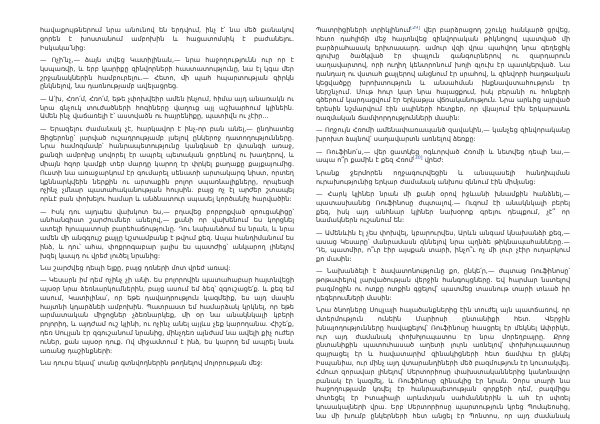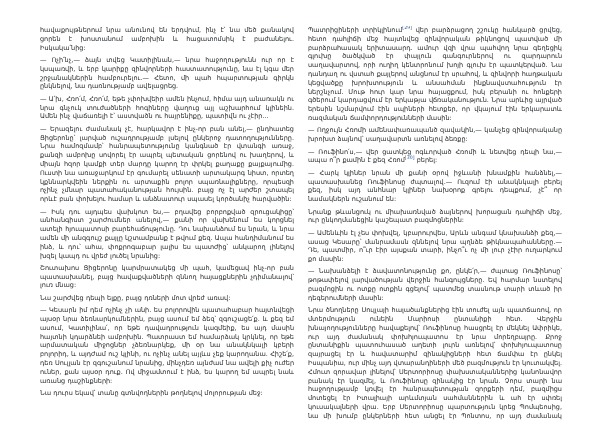--- a/index.html
+++ b/index.html
@@ -8,21 +8,21 @@
     width:600px; height:424px;
     background:#ffffff;
     overflow:hidden;
     font-family:"DejaVu Sans","Liberation Sans",sans-serif;
   }
   .content {
     box-sizing:border-box;
     width:600px; height:424px;
     padding:26px 30px 4px 40px;
     display:flex;
-    gap:14px;
+    gap:22px;
   }
   .col { width:254px; flex:0 0 254px; overflow:hidden; }
   .col p {
     margin:0 0 3.6px 0;
     font-size:6.5px;
     line-height:8.8px;
     text-align:justify;
     color:#27292b;
     word-spacing:0.2px;
   }
@@ -40,32 +40,31 @@
 
 <div class="page">
   <div class="content">
 
     <div class="col">
       <p>հավաքույթներում նրա անունով են երդվում, ինչ է՝ նա մեծ քանակով ցորեն է խոստանում ամբոխին և հացատոմսիկ է բաժանելու. Իսկակա՛նից:</p>
       <p>— Ոչի՛նչ,— ձայն տվեց Կատիլինան,— նրա հաջողությունն ուր որ է կսպառվի, և երբ կարիքը զինվորների հաստատությունը, նա էլ կգա մեր շրջանակներին համբուրելու.— Հետո, մի պահ հպարտության գիրկն ընկնելով, նա դառնությամբ ավելացրեց.</p>
       <p>— Ա՛խ, Հռո՛մ, Հռո՛մ, եթե չփոխվեիր ամեն ինչում, հիմա այդ անառակն ու նրա գնչուկ տուժածների հոգիները վաղուց այլ աշխարհում կլինեին. Ամեն ինչ վաճառելի է՝ աստվածն ու հայրենիքը, պատիվն ու չէիր...</p>
       <p>— Երազելու ժամանակ չէ, հարկավոր է ինչ-որ բան անել,— ընդհատեց Ցիցերոնը՝ լարված ուշադրությամբ լսելով ընկերոջ դատողությունները. Նրա համոզմամբ՝ հանրապետությունը կանգնած էր վտանգի առաջ, քանզի ամբոխը սովորել էր ապրել պետական ցորենով ու խաղերով, և միայն հզոր կամքի տեր մարդը կարող էր փրկել քաղաքը քայքայումից. Ուստի նա առաջարկում էր գումարել սենատի արտակարգ նիստ, որտեղ կքննարկվեին ներքին ու արտաքին բոլոր սպառնալիքները, որպեսզի ոչինչ չմնար պատահականության հույսին. բայց ոչ էլ արժեր շտապել որևէ բան փոխելու համար և անձնատուր սպասել կործանիչ հարվածին:</p>
       <p>— Իսկ դու այդպես վախկոտ ես,— բղավեց բորբոքված զրուցակիցը՝ անհանգիստ շարժումներ անելով,— քանի որ վախենում ես կորցնել ատելի հյուպատոսի բարեհաճությունը. Դու նախանձում ես նրան, և նրա ամեն մի անզգույշ քայլը կշտամբանք է թվում քեզ. Ապա հանդիմանում ես ինձ, և դու՝ ահա, փոքրոգաբար լալիս ես պատժից՝ անկարող լինելով խզել կապդ ու վրեժ լուծել նրանից:</p>
-      <p>Շուտախոս Ցիցերոնը կարմրատակեց մի պահ, կամեցավ ինչ-որ բան պատասխանել, բայց հավաքվածների զննող հայացքներին չդիմանալով՝ լուռ մնաց:</p>
       <p>Նա շարժվեց դեպի ելքը, բայց դռների մոտ վրեժ առավ:</p>
       <p>— Կեսարն իմ դեմ ոչինչ չի անի. ես բոլորովին պատահաբար հայտնվեցի այսօր նրա ձեռնարկումներին, բայց ասում եմ ձեզ՝ զգուշացե՛ք. և քեզ եմ ասում, Կատիլինա՛, որ եթե դավադրություն կազմեիք, ես այդ մասին հայտնի կդարձնեի ամբոխին. Պատրաստ եմ համարձակ կրկնել, որ եթե արմատական միջոցներ չձեռնարկեք, մի օր նա անակնկալի կբերի բոլորիդ, և այդժամ ուշ կլինի, ու ոչինչ անել այլևս չեք կարողանա. Հիշե՛ք, դեռ Սուլլան էր զգուշանում նրանից, մինչդեռ այնժամ նա ավելի քիչ ուժեր ուներ, քան այսօր դուք. Ով միջամտում է ինձ, ես կարող եմ ապրել նաև առանց դաշինքների:</p>
       <p>Նա դուրս եկավ՝ տանը գտնվողներին թողնելով մոլորության մեջ:</p>
 
     </div>
 
     <div class="col">
       <p><span>Պատրիցիների տրիկլինում</span><sup class="fn">[29]</sup><span> վեր բարձրացող շշուկը հանկարծ ցրվեց, հետո դահլիճի մեջ հայտնվեց զինվորական թիկնոցով պատված մի բարձրահասակ երիտասարդ. ամուր վզի վրա պահվող նրա գեղեցիկ գլուխը ծածկված էր փայլուն գանգուրներով ու զարդարուն սաղավարտով, որի ուղիղ կենտրոնում խոյի գլուխ էր պատկերված. Նա դանդաղ ու վստահ քայլերով անցնում էր սրահով, և զինվորի հաղթական կեցվածքը խրոխտություն և անսահման ինքնավստահություն էր ներշնչում. Մութ հուր կար նրա հայացքում, իսկ բերանի ու հոնքերի գծերում կարդացվում էր երկաթյա վճռականություն. Նրա արևից այրված երեսին նշմարվում էին սպիների հետքեր, որ վկայում էին երկարատև ռազմական ճամփորդությունների մասին:</span></p>
       <p>— Ողջույն Հռոմի ամենափառապանծ զավակին,— կանչեց զինվորականը խրոխտ ձայնով՝ սաղավարտն առնելով ձեռքը:</p>
-      <p><span>— Ռուֆինո՛ս,— վեր ցատկեց ոգևորված Հռոմի և նետվեց դեպի նա,— ապա ո՞ր քամին է քեզ Հռոմ</span><sup class="fn">[30]</sup><span> բերել:</span></p>
+      <p><span>— Ռուֆինո՛ս,— վեր ցատկեց ոգևորված Հռոմի և նետվեց դեպի նա,— ապա ո՞ր քամին է քեզ Հռոմ</span><sup class="fn">[30]</sup><span> վրեժ:</span></p>
+      <p>Նրանք ջերմորեն ողջագուրվեցին և անսպասելի հանդիպման ուրախությունից երկար ժամանակ անխոս զննում էին միմյանց:</p>
       <p>— Հարկ կլիներ նրան մի քանի օրով իջևանի խնամքին հանձնել,— պատասխանեց Ռուֆինոսը ժպտալով.— Ուզում էի անակնկալի բերել քեզ, իսկ այդ անհնար կլիներ նախօրոք գրելու դեպքում, չէ՞ որ նամակներն ուշանում են:</p>
-      <p>Նրանք թևանցուկ ու միախառնված ձայներով խորացան դահլիճի մեջ, ուր ընկողմանեցին կաշեպատ բազմոցներին:</p>
       <p>— Ամենևին էլ չես փոխվել, կբարուրվես, Արևն անգամ կնախանձի քեզ,— ասաց Կեսարը՝ մանրամասն զննելով նրա պղնձե թիկնապահանները.— Դե, պատմիր, ո՞ւր էիր այսքան տարի, ինչո՞ւ ոչ մի լուր չէիր ուղարկում քո մասին:</p>
       <p>— Նախանձելի է ձավատոնությունը քո, ընկե՛ր,— ժպտաց Ռուֆինոսը՝ թոթափելով լարվածության վերջին հանգույցները. Եվ հարմար նստելով բազմոցին ու ոտքը ոտքին գցելով՝ պատմեց տասնութ տարի տևած իր դեգերումների մասին:</p>
       <p>Նրա ծնողները Սուլլայի հալածանքներից էին տուժել այն պատճառով, որ մտերմություն ունեին Մարիոսի ընտանիքի հետ. Վերջին խնայողությունները հավաքելով՝ Ռուֆինոսը հասցրել էր մեկնել Ափրիկե, ուր այդ ժամանակ փոխհյուպատոս էր նրա մորեղբայրը. Քրոջ ընտանիքին պատուհասած աղետի լուրն առնելով՝ փոխհյուպատոսը զայրացել էր և հավատարիմ զինակիցների հետ ճամփա էր ընկել Իսպանիա, ուր մինչ այդ վտարանդիների մեծ բազմություն էր կուտակվել. Հմուտ զորավար լինելով՝ Սերտորիոսը փախստականներից կանոնավոր բանակ էր կազմել, և Ռուֆինոսը զինակից էր նրան. Չորս տարի նա հաջողությամբ կռվել էր հանրապետության զորքերի դեմ, բազմիցս մոտեցել էր Իտալիայի արևմտյան սահմաններին և ահ էր սփռել կուսակալների վրա. Երբ Սերտորիոսը պարտություն կրեց Պոմպեոսից, նա մի խումբ ընկերների հետ անցել էր Պոնտոս, որ այդ ժամանակ Միհրդատի դրոշի ներքո կռվում էր հռոմեացիների դեմ. Թագավորը նրան վստահել էր սկզբում հետևակը, իսկ հետո՝ նավատորմը:</p>
     </div>
 
   </div>
 </div>
 
 </body></html>

